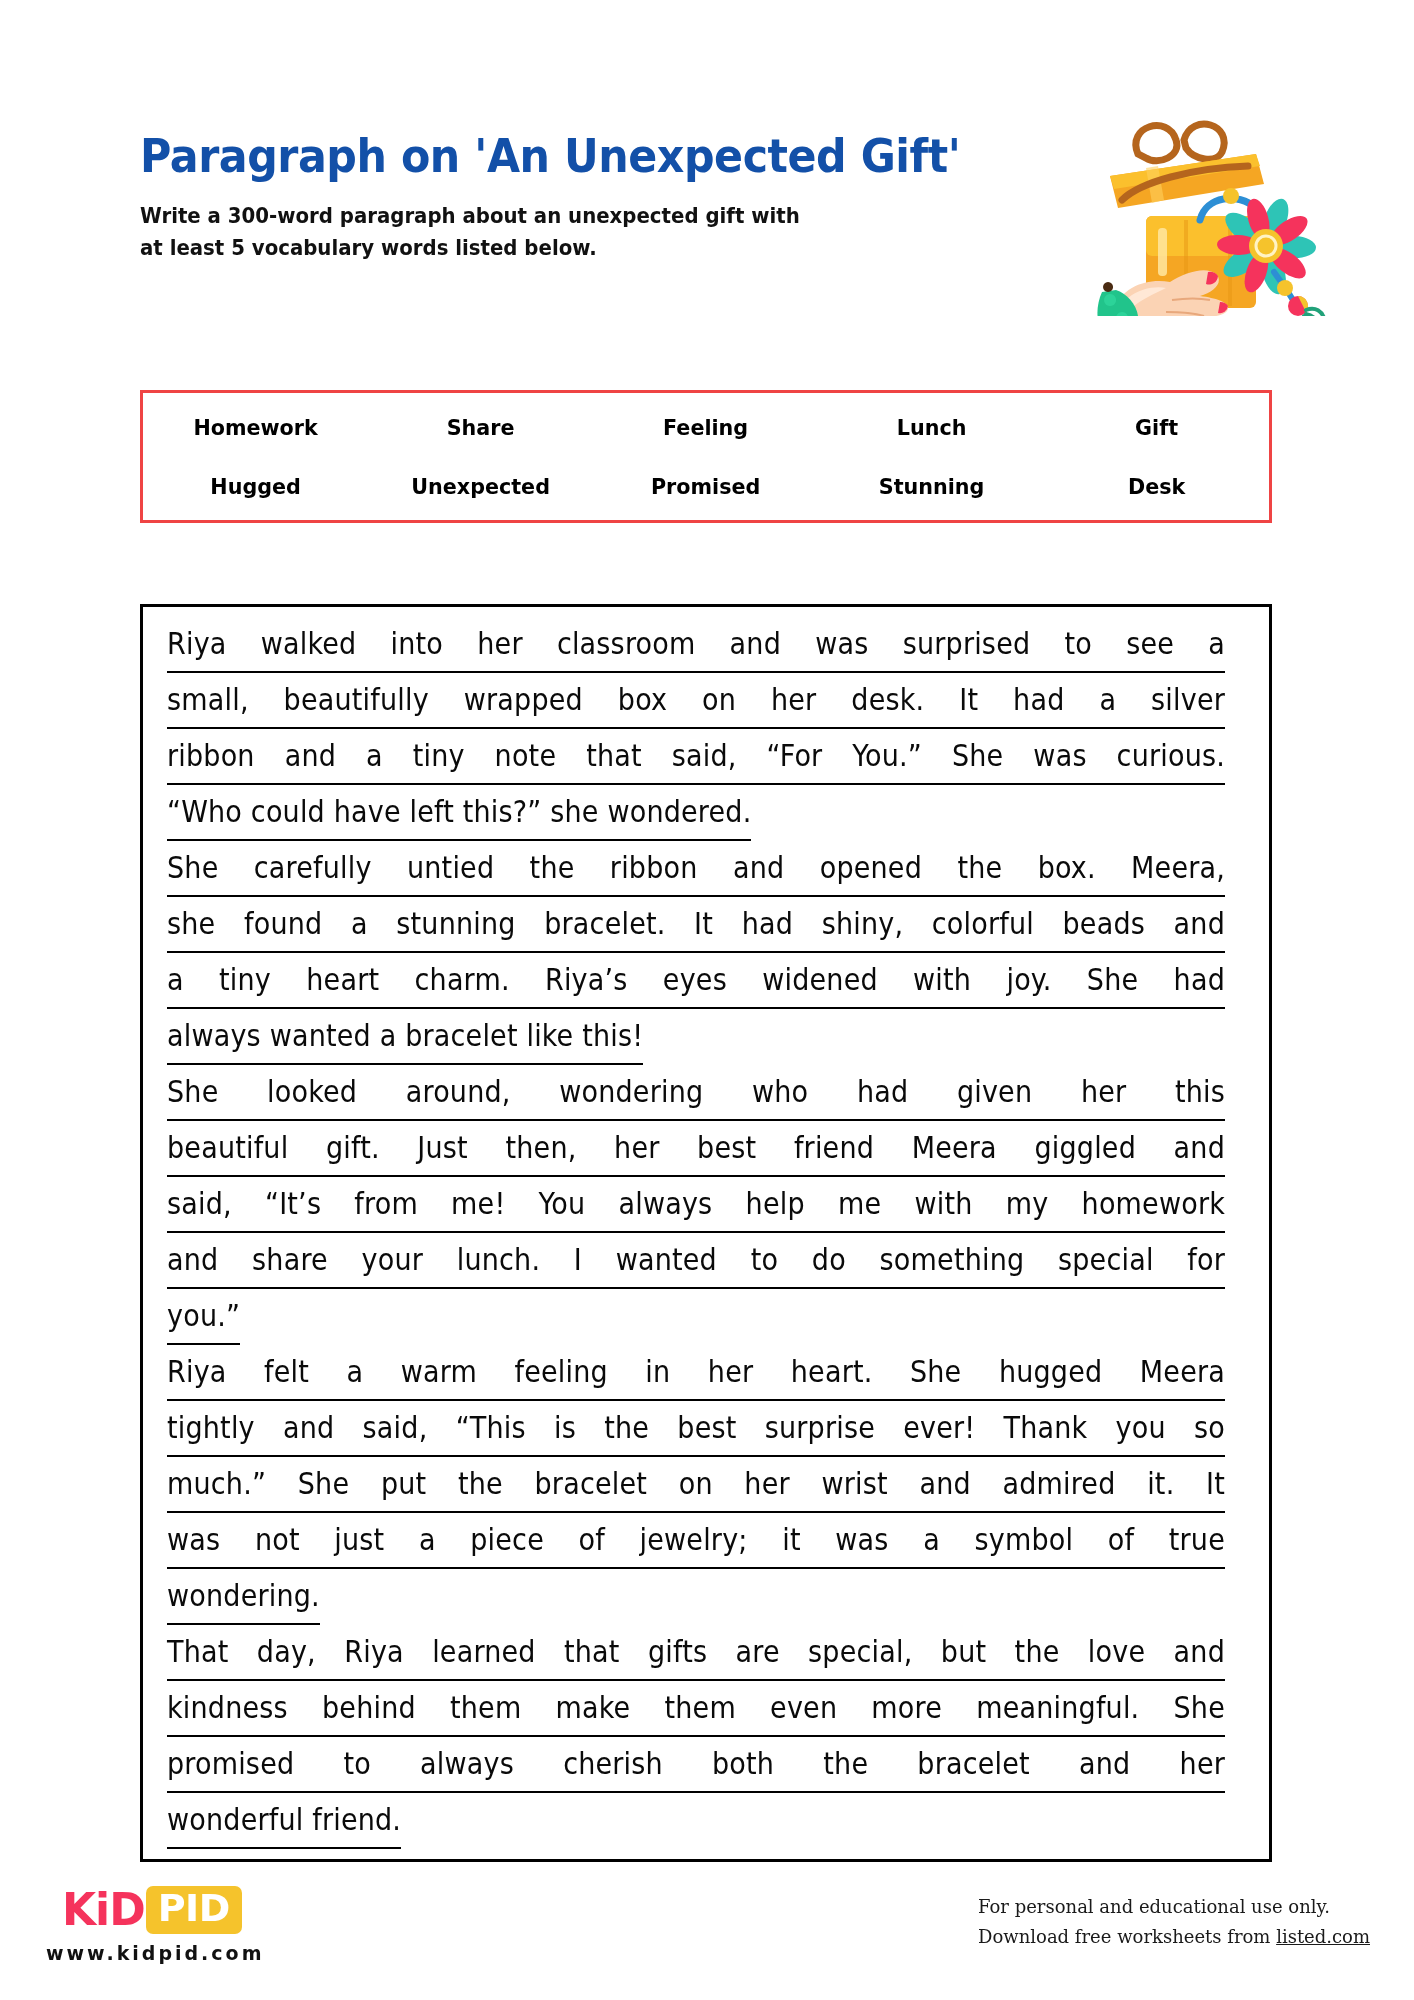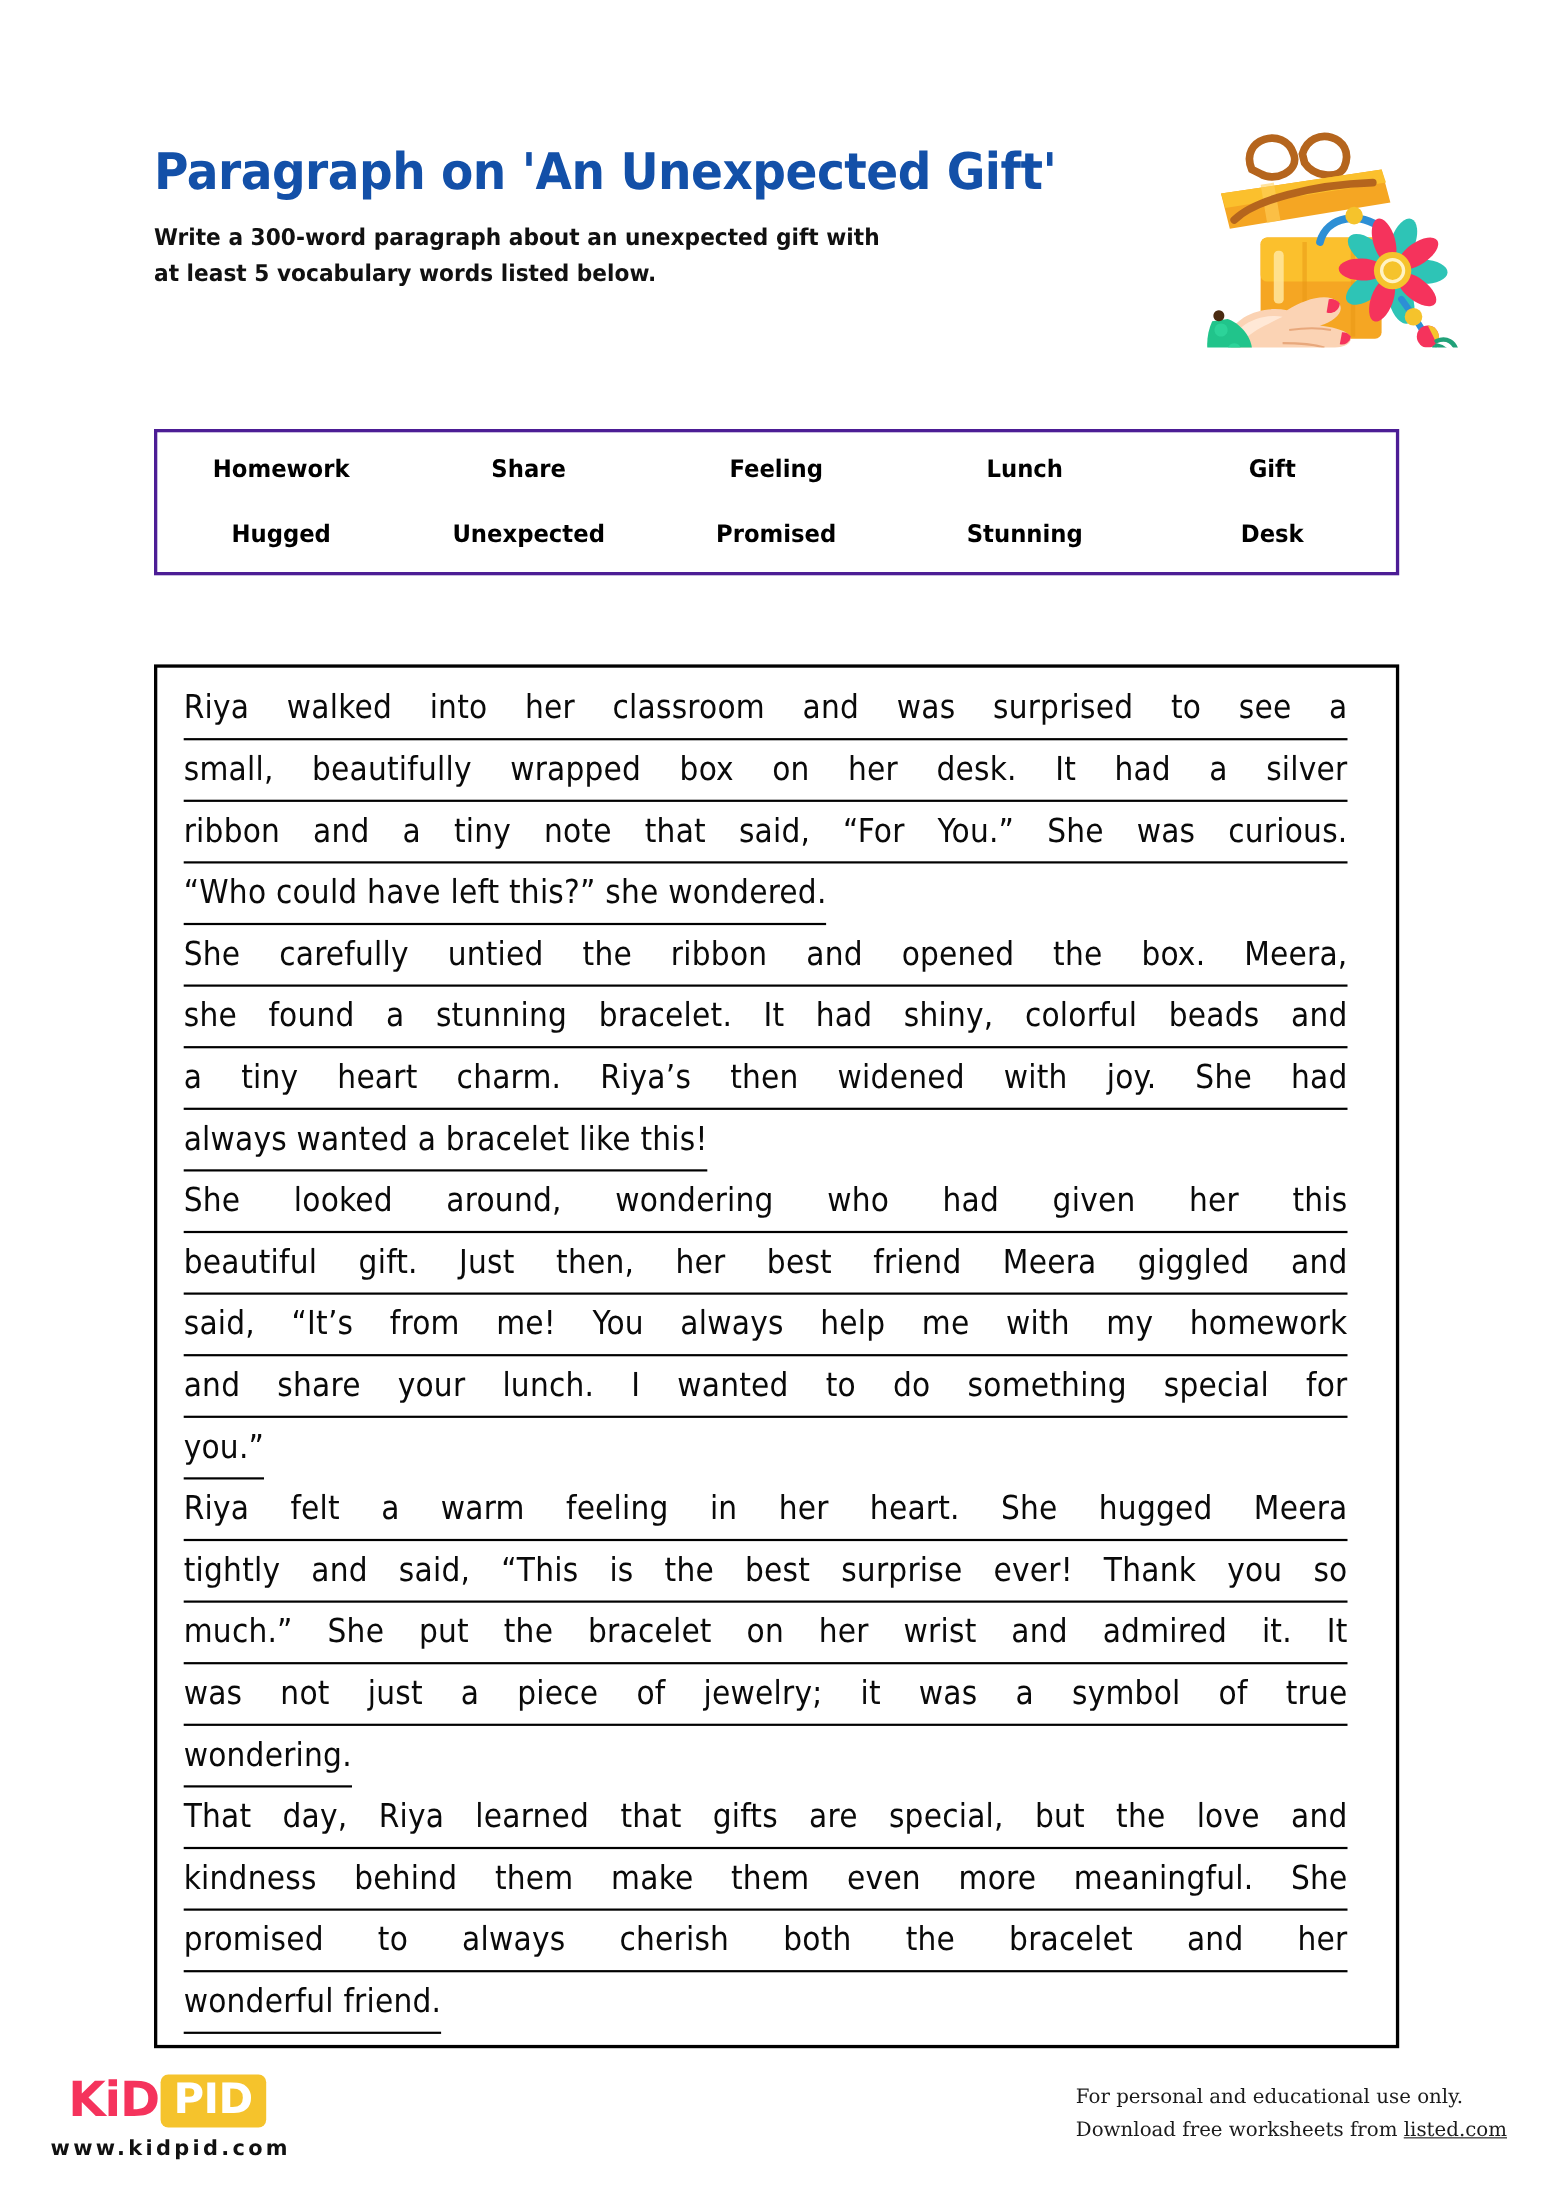--- a/index.html
+++ b/index.html
@@ -60,21 +60,21 @@
     height: 220px;
   }
 
   
   .vocab-box {
     position: absolute;
     left: 140px;
     top: 390px;
     width: 1132px;
     height: 133px;
-    border: 3px solid #4c1d95;
+    border: 3px solid #ef4444;
     background: #ffffff;
   }
   .vocab-row {
     display: flex;
     width: 100%;
     height: 50%;
     align-items: center;
   }
   .vocab-cell {
     flex: 1 1 0;
@@ -300,21 +300,21 @@
   </div>
 
   <div class="para-box">
     <div class="para" id="para-lines">
         <div class="line"><span>Riya walked into her classroom and was surprised to see a</span></div>
         <div class="line"><span>small, beautifully wrapped box on her desk. It had a silver</span></div>
         <div class="line"><span>ribbon and a tiny note that said, “For You.” She was curious.</span></div>
         <div class="line last"><span class="ul">“Who could have left this?” she wondered.</span></div>
         <div class="line"><span>She carefully untied the ribbon and opened the box. Meera,</span></div>
         <div class="line"><span>she found a stunning bracelet. It had shiny, colorful beads and</span></div>
-        <div class="line"><span>a tiny heart charm. Riya’s then widened with joy. She had</span></div>
+        <div class="line"><span>a tiny heart charm. Riya’s eyes widened with joy. She had</span></div>
         <div class="line last"><span class="ul">always wanted a bracelet like this!</span></div>
         <div class="line"><span>She looked around, wondering who had given her this</span></div>
         <div class="line"><span>beautiful gift. Just then, her best friend Meera giggled and</span></div>
         <div class="line"><span>said, “It’s from me! You always help me with my homework</span></div>
         <div class="line"><span>and share your lunch. I wanted to do something special for</span></div>
         <div class="line last"><span class="ul">you.”</span></div>
         <div class="line"><span>Riya felt a warm feeling in her heart. She hugged Meera</span></div>
         <div class="line"><span>tightly and said, “This is the best surprise ever! Thank you so</span></div>
         <div class="line"><span>much.” She put the bracelet on her wrist and admired it. It</span></div>
         <div class="line"><span>was not just a piece of jewelry; it was a symbol of true</span></div>

